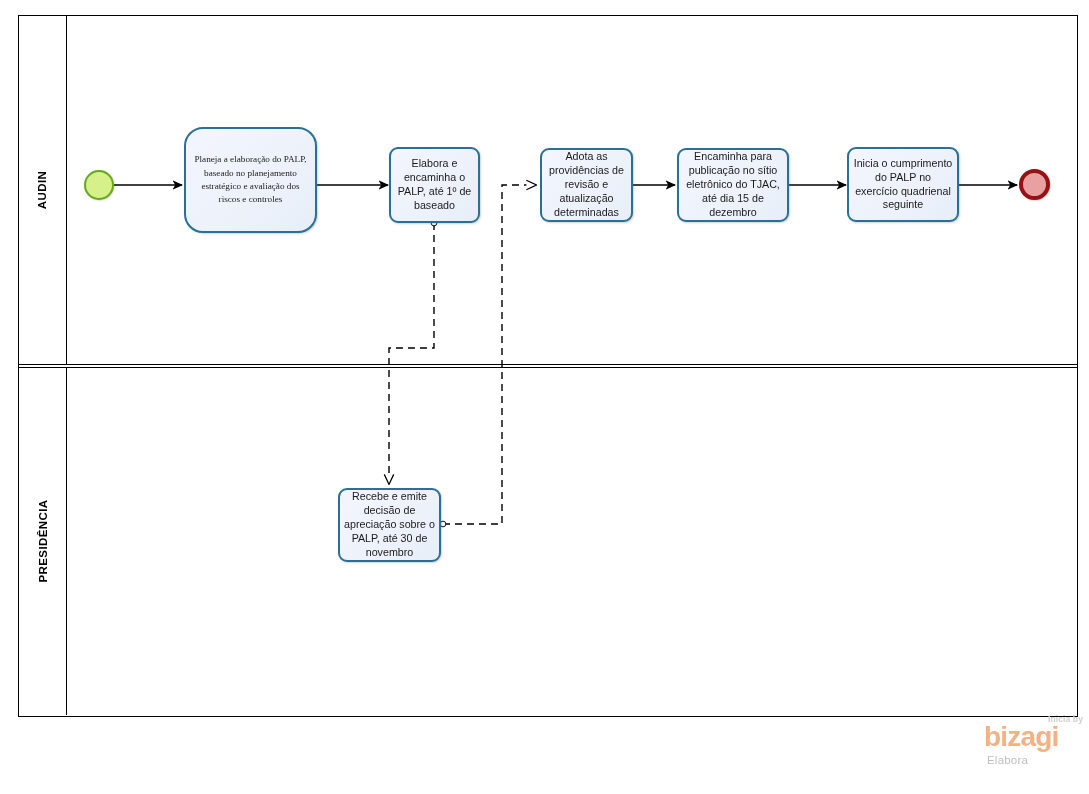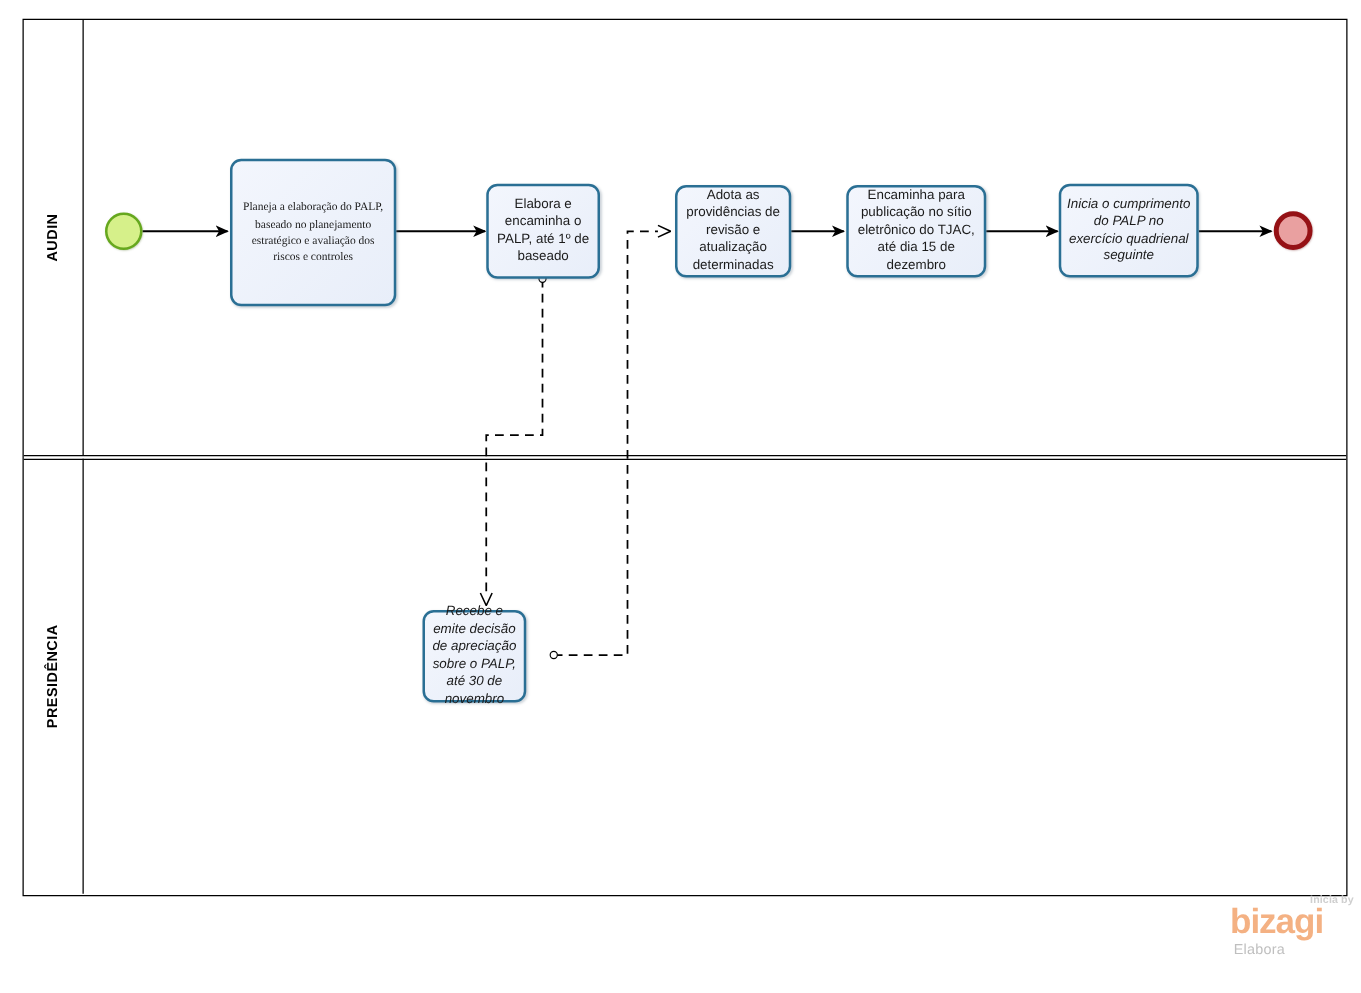--- a/index.html
+++ b/index.html
@@ -190,41 +190,41 @@
 
     <path d="M 434 223 L 434 348 L 389 348 L 389 484" fill="none" stroke="#000000" stroke-width="1.4" stroke-dasharray="7,5" marker-start="url(#msg-start-circle)" marker-end="url(#arrow-hollow)"></path>
 
     <path d="M 443 524 L 502 524 L 502 185 L 536 185" fill="none" stroke="#000000" stroke-width="1.4" stroke-dasharray="7,5" marker-start="url(#msg-start-circle)" marker-end="url(#arrow-hollow)"></path>
   </svg>
 
   <div class="event start" style="left:84px; top:170px;"></div>
 
   <div class="event end" style="left:1019px; top:169px;"></div>
 
-  <div class="task serif" style="left:184px; top:127px; width:133px; height:118px;">
+  <div class="task serif" style="left:184px; top:127px; width:133px; height:106px;border-radius:19px;">
     <span class="task-label">Planeja a elaboração do PALP, baseado no planejamento estratégico e avaliação dos riscos e controles</span>
   </div>
 
   <div class="task sans" style="left:389px; top:147px; width:91px; height:76px;">
     <span class="task-label">Elabora e encaminha o PALP, até 1º de baseado</span>
   </div>
 
   <div class="task sans" style="left:540px; top:148px; width:93px; height:74px;text-align:center;">
     <span class="task-label">Adota as providências de revisão e atualização determinadas</span>
   </div>
 
   <div class="task sans" style="left:677px; top:148px; width:112px; height:74px;">
     <span class="task-label">Encaminha para publicação no sítio eletrônico do TJAC, até dia 15 de dezembro</span>
   </div>
 
-  <div class="task sans" style="left:847px; top:147px; width:112px; height:75px;font-style:italic;">
+  <div class="task sans" style="left:847px; top:147px; width:112px; height:75px;">
     <span class="task-label">Inicia o cumprimento do PALP no exercício quadrienal seguinte</span>
   </div>
 
-  <div class="task sans" style="left:338px; top:488px; width:83px; height:74px;font-style:italic;">
+  <div class="task sans" style="left:338px; top:488px; width:103px; height:74px;">
     <span class="task-label">Recebe e emite decisão de apreciação sobre o PALP, até 30 de novembro</span>
   </div>
 
   <div class="brand">
     <div class="brand-powered">Inicia by</div>
     <div class="brand-name">bizagi</div>
     <div class="brand-modeler">Elabora</div>
   </div>
 
 </div>

